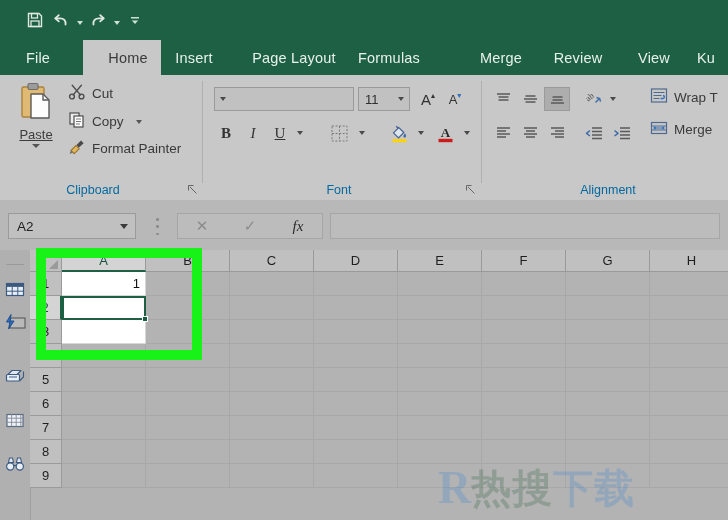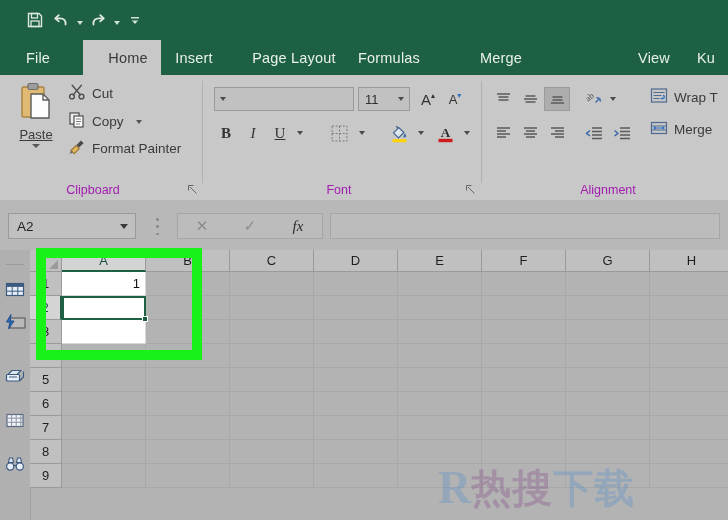--- a/index.html
+++ b/index.html
@@ -45,21 +45,21 @@
     background:#c8c8c8;color:#3b3b3b;padding-left:23px;
   }
 
   
   .ribbon{
     position:absolute;left:0;top:75px;width:728px;height:125px;
     background:#c8c8c8;
     border-bottom:1px solid #a2a2a2;
   }
   .grp-label{
-    position:absolute;bottom:3px;font-size:12.5px;color:#a21caf;
+    position:absolute;bottom:3px;font-size:12.5px;color:#0369a1;
     text-align:center;
   }
   .grp-sep{
     position:absolute;top:6px;width:1px;height:102px;background:#b0b0b0;
   }
   .dlg-launch{
     position:absolute;bottom:6px;width:9px;height:9px;color:#6a6a6a;font-size:9px;
     line-height:9px;
   }
 
@@ -174,21 +174,21 @@
     background:transparent;pointer-events:none;
   }
 
   
   .wmark{
     position:absolute;right:0px;bottom:2px;width:290px;height:60px;
     opacity:.22;pointer-events:none;display:flex;align-items:center;
     font-weight:bold;
   }
   .wm-r{font-size:46px;color:#2a7fd4;font-family:"Liberation Serif",serif;line-height:1;}
-  .wm-cn{font-size:40px;color:#701a75;letter-spacing:1px;line-height:1;}
+  .wm-cn{font-size:40px;color:#14532d;letter-spacing:1px;line-height:1;}
   .wm-cn2{font-size:40px;color:#2a7fd4;letter-spacing:1px;line-height:1;}
 </style>
 </head>
 <body>
 
 <div id="app">
 
   <div class="qat-strip">
     <div class="qat-icons">
       <div class="qat-btn">
@@ -225,20 +225,21 @@
     </div>
   </div>
 
   <div class="tabstrip">
     <div class="tab" style="left:10px;width:56px;">File</div>
     <div class="tab active" style="left:83px;width:78px;">Home</div>
     <div class="tab" style="left:166px;width:56px;">Insert</div>
     <div class="tab" style="left:238px;width:112px;">Page Layout</div>
     <div class="tab" style="left:347px;width:84px;">Formulas</div>
     <div class="tab" style="left:475px;width:52px;">Merge</div>
+    <div class="tab" style="left:545px;width:66px;">Review</div>
     <div class="tab" style="left:629px;width:50px;">View</div>
     <div class="tab" style="left:697px;width:40px;justify-content:flex-start;padding:0;">Ku</div>
   </div>
 
   <div class="ribbon">
 
     <div class="paste-btn">
       <svg width="40" height="44" viewBox="0 0 40 44" style="display:block;margin:0 auto;">
         <rect x="6" y="6" width="22" height="30" rx="1.5" fill="#e0b972" stroke="#a9823c" stroke-width="1.4"></rect>
         <rect x="12" y="2.5" width="10" height="6" rx="1.5" fill="#9c9c9c" stroke="#6e6e6e" stroke-width="1.2"></rect>

